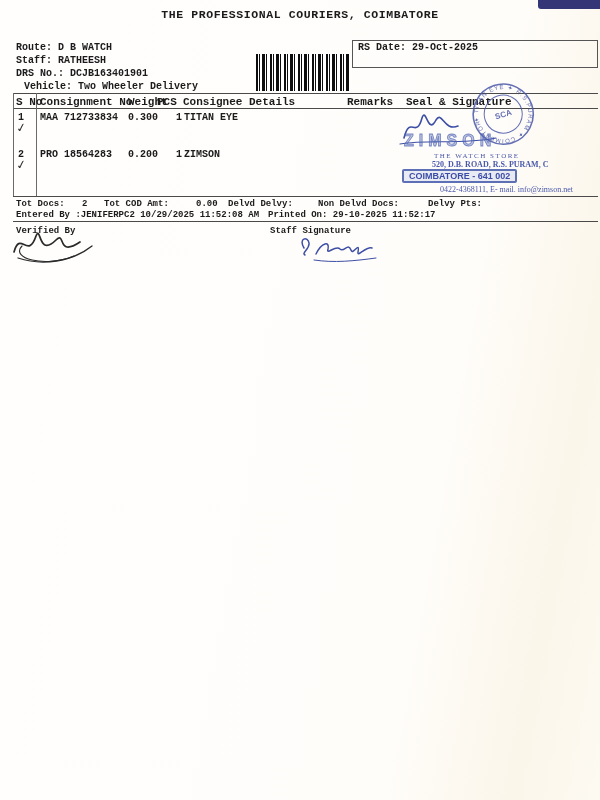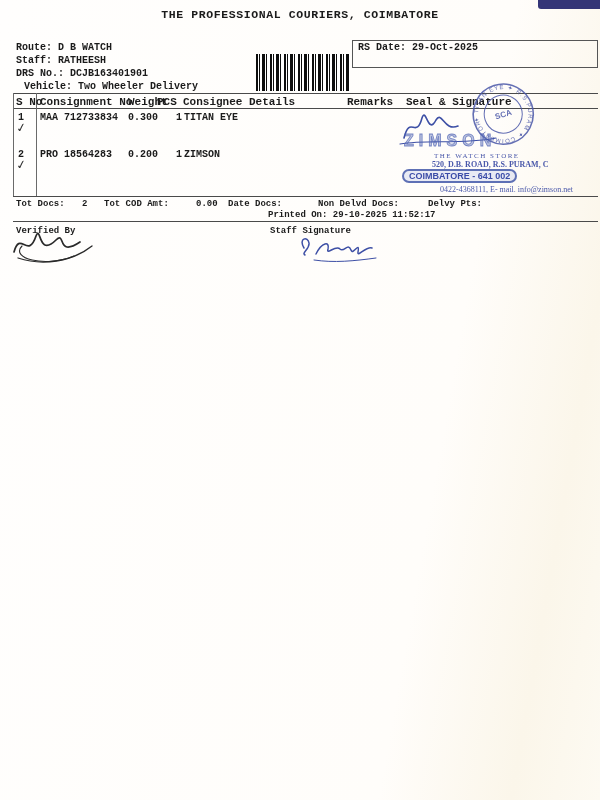--- a/index.html
+++ b/index.html
@@ -31,21 +31,21 @@
     background:repeating-linear-gradient(90deg,
       #000 0 2px,#fff 2px 3px,#000 3px 4px,#fff 4px 6px,
       #000 6px 9px,#fff 9px 10px,#000 10px 11px,#fff 11px 14px); }
   .check { position:absolute; font-size:14px; color:#2e2e2e; transform:rotate(-10deg); font-weight:bold; }
   .seal-brand { position:absolute; left:404px; top:132px;
     font-family:"Liberation Sans","DejaVu Sans",sans-serif;
     font-size:16px; font-weight:bold; letter-spacing:5px;
     color:rgba(80,100,180,.38); -webkit-text-stroke:.8px rgba(80,100,180,.75); }
   .seal-small { position:absolute; color:#4a58aa; font-family:Liberation Serif, serif;padding-left:30px; }
   .seal-pill { position:absolute; left:402px; top:169px; border:2px solid rgba(70,90,170,.85);
-    border-radius:7px; padding:0 5px; color:#3c4da8; font-weight:bold; font-size:9px;
+    border-radius:2px; padding:0 5px; color:#3c4da8; font-weight:bold; font-size:9px;
     background:rgba(130,150,215,.18); font-family:"Liberation Sans","DejaVu Sans",sans-serif;
     white-space:pre; }
   .round-stamp { position:absolute; left:468px; top:78px; transform:rotate(-18deg); opacity:.85; }
   svg text { font-family:"Liberation Sans","DejaVu Sans",sans-serif; }
 </style>
 </head>
 <body>
 
 <div class="page">
 
@@ -115,24 +115,25 @@
   <div class="seal-brand">ZIMSON</div>
   <div class="seal-small" style="left:404px;top:152px;font-size:7px;letter-spacing:1.5px;position:absolute">THE WATCH STORE</div>
   <div class="seal-small" style="left:402px;top:160px;font-size:8px;font-weight:bold;position:absolute;white-space:pre">520, D.B. ROAD, R.S. PURAM, C</div>
   <div class="seal-pill">COIMBATORE - 641 002</div>
   <div class="seal-small" style="left:410px;top:185px;font-size:8px;position:absolute;white-space:pre">0422-4368111, E- mail. info@zimson.net</div>
 
   <div class="abs sum" style="left:16px;top:199px">Tot Docs:</div>
   <div class="abs sum" style="left:82px;top:199px">2</div>
   <div class="abs sum" style="left:104px;top:199px">Tot COD Amt:</div>
   <div class="abs sum" style="left:196px;top:199px">0.00</div>
-  <div class="abs sum" style="left:228px;top:199px">Date Docs:</div>
+  <div class="abs sum" style="left:228px;top:199px">Delvd Delvy:</div>
   <div class="abs sum" style="left:318px;top:199px">Non Delvd Docs:</div>
   <div class="abs sum" style="left:428px;top:199px">Delvy Pts:</div>
 
+  <div class="abs sum" style="left:16px;top:210px">Entered By :JENIFERPC2 10/29/2025 11:52:08 AM</div>
   <div class="abs sum" style="left:268px;top:210px">Printed On: 29-10-2025 11:52:17</div>
 
   <div class="abs sum" style="left:16px;top:226px">Verified By</div>
   <svg class="abs" style="left:8px;top:220px" width="100" height="48" viewBox="0 0 100 48">
     <path d="M6 32 C 12 10, 20 40, 28 16 C 33 4, 30 38, 48 20 C 58 10, 48 38, 72 22" fill="none" stroke="#2a2a2a" stroke-width="1.7" stroke-linecap="round"></path>
     <path d="M10 38 C 34 46, 64 42, 84 26" fill="none" stroke="#2a2a2a" stroke-width="1.3" stroke-linecap="round"></path>
     <path d="M14 26 C 2 38, 36 48, 66 36" fill="none" stroke="#2a2a2a" stroke-width="1.1" stroke-linecap="round"></path>
   </svg>
 
   <div class="abs sum" style="left:270px;top:226px">Staff Signature</div>

